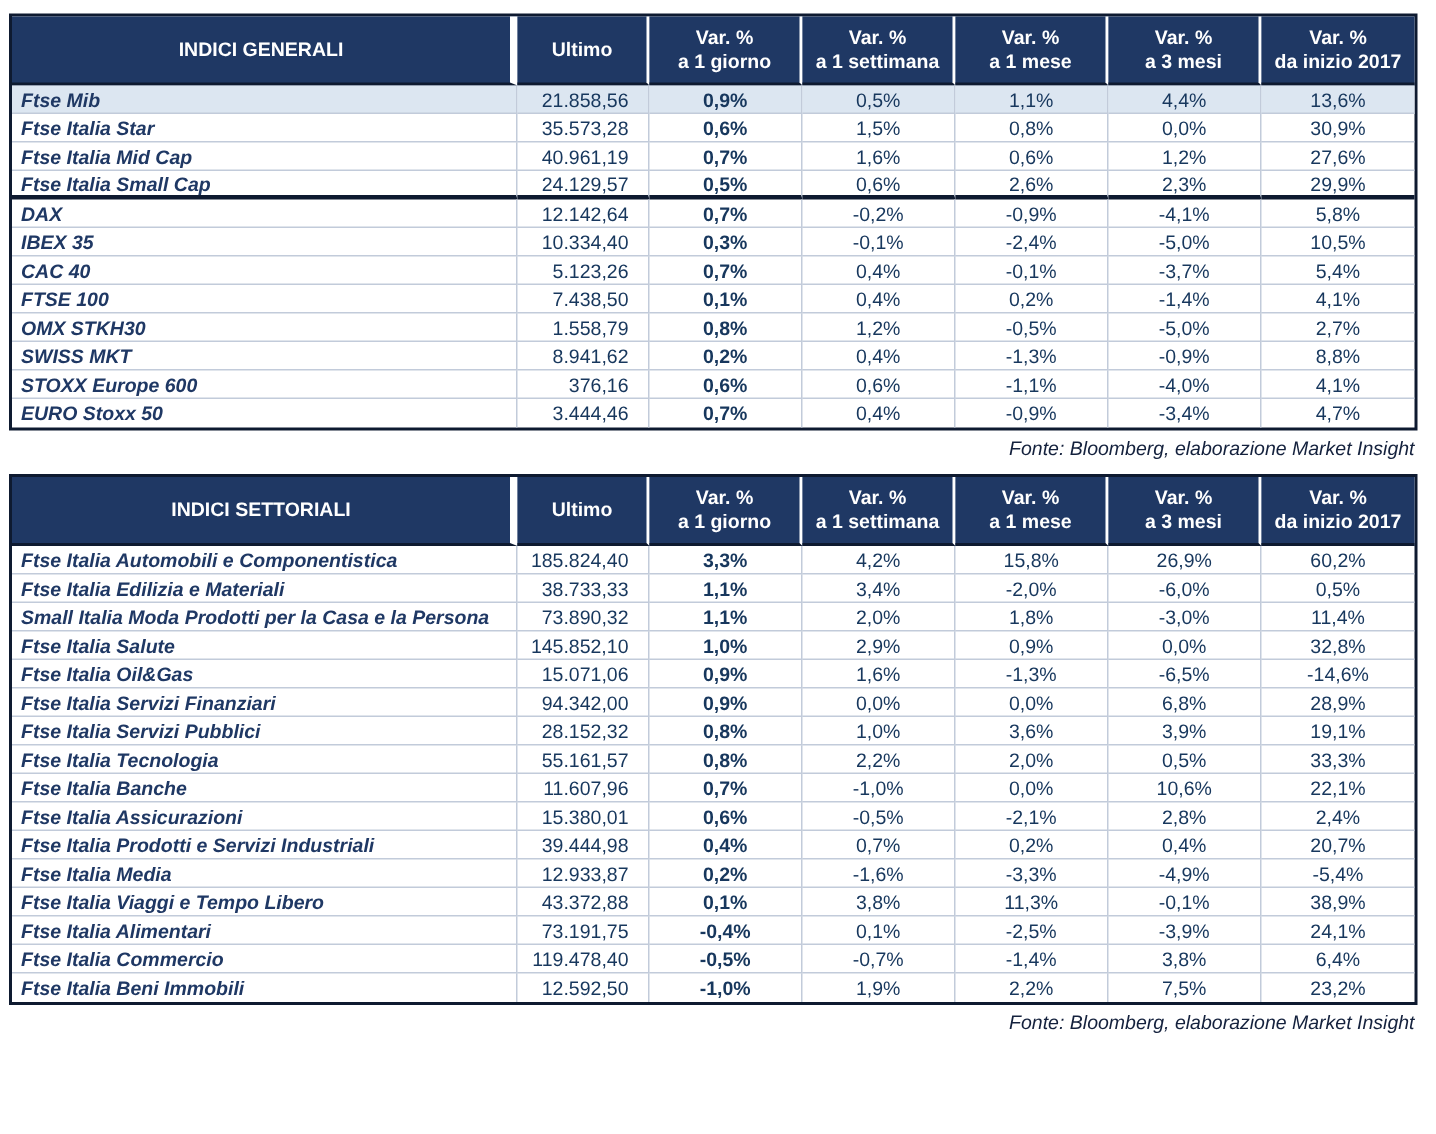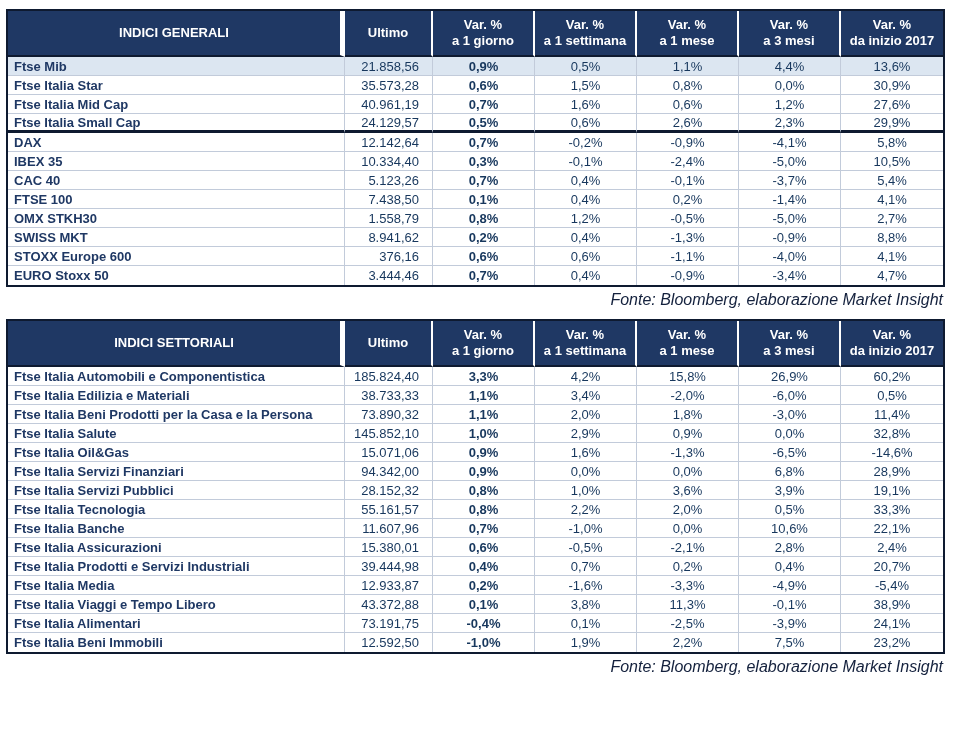--- a/index.html
+++ b/index.html
@@ -49,31 +49,32 @@
     border-bottom:1px solid var(--line);
     white-space:nowrap;
     overflow:hidden;
   }
   tbody td:last-child{border-right:none;}
   tbody tr:last-child td{border-bottom:none;margin-top:14px;}
   tbody tr.group-end td{border-bottom:3px solid var(--dark);}
   tbody tr.highlight td{background:var(--hl);}
   td.name-cell{
     font-weight:bold;
+    font-style:italic;
     color:var(--navy);
     text-align:left;
   }
   td.val-cell{text-align:center;color:var(--text-num);}
   td.val-cell.ultimo{text-align:right;padding-right:13px;}
   td.val-cell.day{font-weight:bold;}
   .fonte{
     width:937px;
     text-align:right;
     font-style:italic;
-    font-size:16px;
+    font-size:13px;
     color:#14213d;
     margin:4px 0 10px 0;
   }
 </style>
 </head>
 <body>
 
 <div class="page">
 
   <div class="table-block">
@@ -281,21 +282,21 @@
           <tr>
             <td class="name-cell">Ftse Italia Edilizia e Materiali</td>
             <td class="val-cell ultimo">38.733,33</td>
             <td class="val-cell day">1,1%</td>
             <td class="val-cell">3,4%</td>
             <td class="val-cell">-2,0%</td>
             <td class="val-cell">-6,0%</td>
             <td class="val-cell">0,5%</td>
           </tr>
           <tr>
-            <td class="name-cell">Ftse Italia Beni Prodotti per la Casa e la Persona</td>
+            <td class="name-cell">Small Italia Moda Prodotti per la Casa e la Persona</td>
             <td class="val-cell ultimo">73.890,32</td>
             <td class="val-cell day">1,1%</td>
             <td class="val-cell">2,0%</td>
             <td class="val-cell">1,8%</td>
             <td class="val-cell">-3,0%</td>
             <td class="val-cell">11,4%</td>
           </tr>
           <tr>
             <td class="name-cell">Ftse Italia Salute</td>
             <td class="val-cell ultimo">145.852,10</td>
@@ -387,20 +388,29 @@
             <td class="val-cell">38,9%</td>
           </tr>
           <tr>
             <td class="name-cell">Ftse Italia Alimentari</td>
             <td class="val-cell ultimo">73.191,75</td>
             <td class="val-cell day">-0,4%</td>
             <td class="val-cell">0,1%</td>
             <td class="val-cell">-2,5%</td>
             <td class="val-cell">-3,9%</td>
             <td class="val-cell">24,1%</td>
+          </tr>
+          <tr>
+            <td class="name-cell">Ftse Italia Commercio</td>
+            <td class="val-cell ultimo">119.478,40</td>
+            <td class="val-cell day">-0,5%</td>
+            <td class="val-cell">-0,7%</td>
+            <td class="val-cell">-1,4%</td>
+            <td class="val-cell">3,8%</td>
+            <td class="val-cell">6,4%</td>
           </tr>
           <tr>
             <td class="name-cell">Ftse Italia Beni Immobili</td>
             <td class="val-cell ultimo">12.592,50</td>
             <td class="val-cell day">-1,0%</td>
             <td class="val-cell">1,9%</td>
             <td class="val-cell">2,2%</td>
             <td class="val-cell">7,5%</td>
             <td class="val-cell">23,2%</td>
           </tr>

